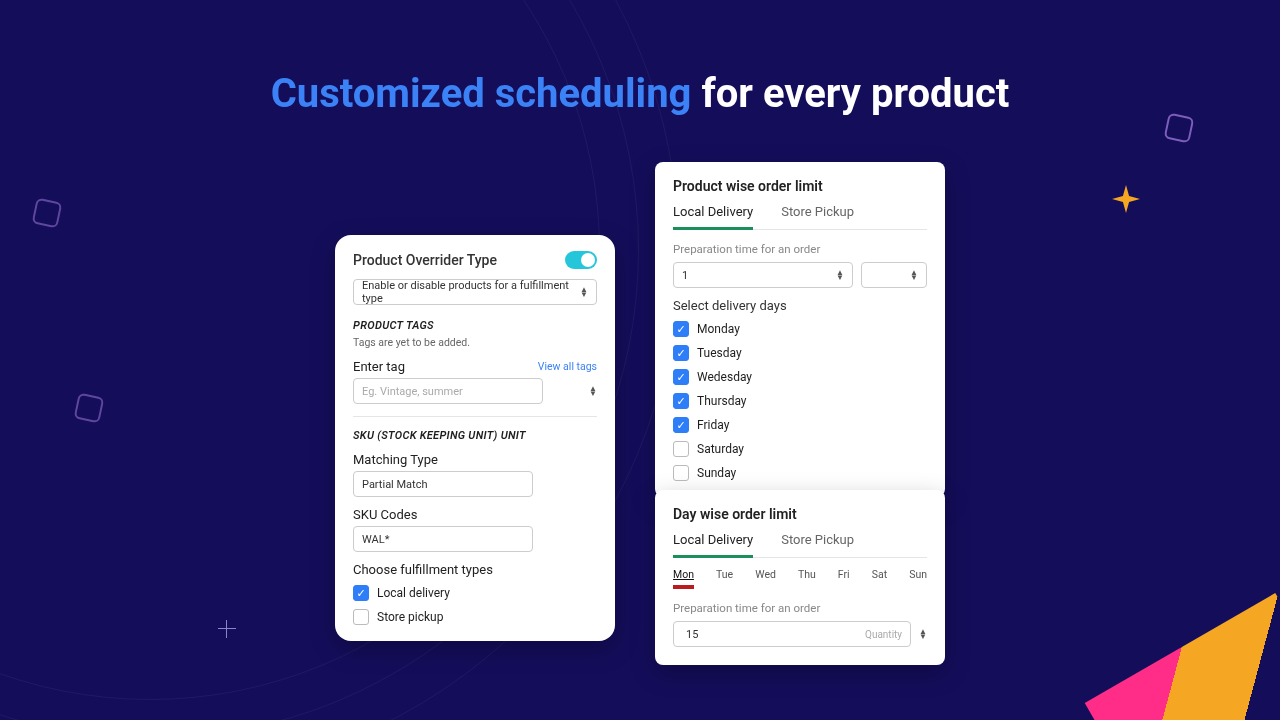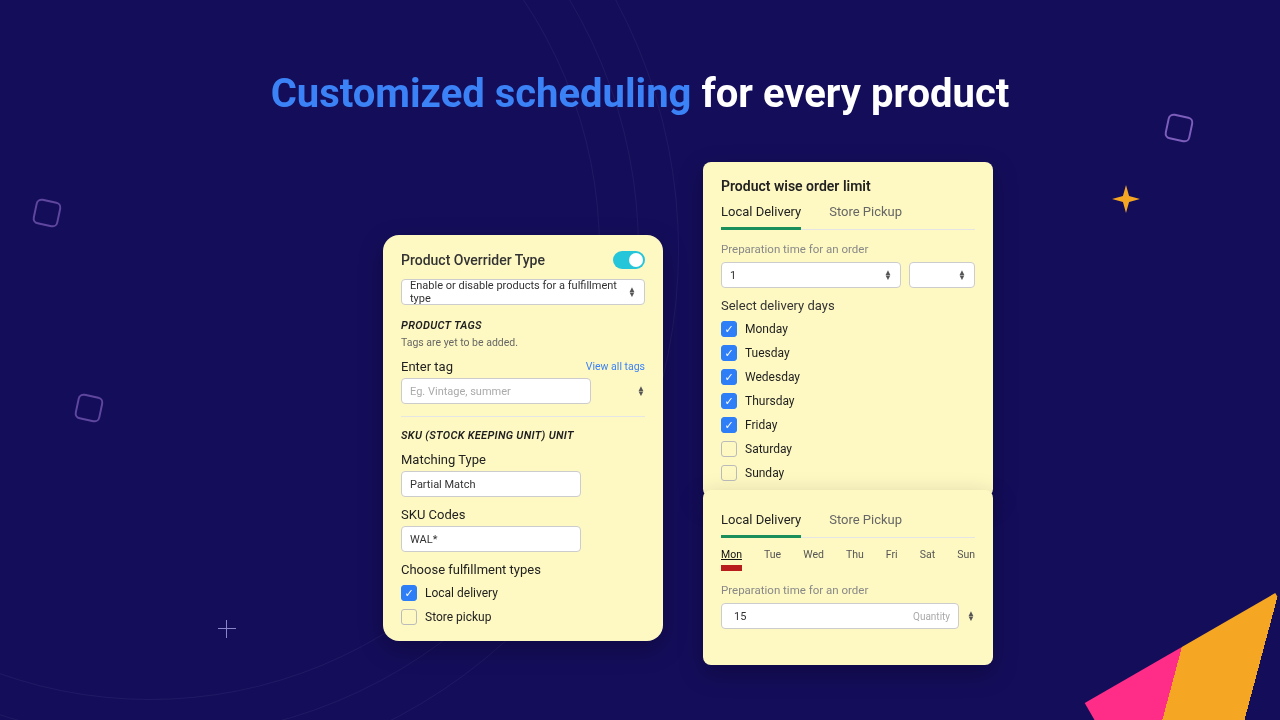--- a/index.html
+++ b/index.html
@@ -35,26 +35,25 @@
   left: 0;
   right: 0;
   text-align: center;
   font-size: 40px;
   font-weight: 700;
   color: #fff;
 }
 .headline .accent { color: #3b82f6; }
 .card {
   position: absolute;
-  background: #fef9c3;
+  background: #ffffff;
   border-radius: 8px;
   box-shadow: 0 8px 24px rgba(0,0,0,0.25);
   padding: 16px 18px;
   color: #1e1e1e;
-  margin-left: 48px;
 }
 .card-left { top: 235px; left: 335px; width: 280px; border-radius: 16px; }
 .card-topright { top: 162px; left: 655px; width: 290px; }
 .card-bottomright { top: 490px; left: 655px; width: 290px; height: 175px; }
 .row-flex { display: flex; justify-content: space-between; align-items: center; }
 .card-title { font-size: 14px; font-weight: 500; color: #333; }
 .section-title { font-size: 14px; font-weight: 600; color: #222; margin-bottom: 10px; }
 .toggle {
   width: 32px; height: 18px; background: #26c6da; border-radius: 10px;
   position: relative; cursor: pointer;
@@ -93,21 +92,21 @@
 .checkbox.checked { background: #2e7ef7; border-color: #2e7ef7; }
 .tabs { display: flex; gap: 28px; border-bottom: 1px solid #e5e5e5; margin-top: 6px; }
 .tab { font-size: 13px; color: #666; padding-bottom: 8px; cursor: pointer; }
 .tab.active { color: #222; border-bottom: 3px solid #1a8f5c; margin-bottom: -1px; }
 .muted-label { font-size: 11.5px; color: #888; margin-top: 12px; }
 .two-inputs { display: flex; gap: 8px; margin-top: 6px; }
 .two-inputs .select-box { flex: 1; }
 .two-inputs .select-box.narrow { flex: 0 0 66px; }
 .day-tabs { display: flex; justify-content: space-between; margin-top: 10px; font-size: 10.5px; color: #555; }
 .day-tab { cursor: pointer; padding-bottom: 4px; }
-.day-tab.active { border-bottom: 6px solid #b91c1c; color: #111; text-decoration: underline; }
+.day-tab.active { border-bottom: 4px solid #b91c1c; color: #111; text-decoration: underline; }
 .prep-row { display: flex; gap: 8px; margin-top: 6px; align-items: center; }
 .prep-row .input-box { flex: 1; padding-left: 12px; }
 .prep-row .qty-label { font-size: 10px; color: #aaa; }
 .decor-star {
   position: absolute; top: 185px; right: 140px; width: 28px; height: 28px;
   background: #f5a623; transform: rotate(45deg);
   clip-path: polygon(50% 0%, 61% 39%, 100% 50%, 61% 61%, 50% 100%, 39% 61%, 0% 50%, 39% 39%);
   transform: none;
 }
 .decor-stripe {
@@ -244,20 +243,21 @@
         <span>Saturday</span>
       </div>
       <div class="check-row">
         <span class="checkbox "></span>
         <span>Sunday</span>
       </div>
     </div>
 </div>
 
 <div class="card card-bottomright">
+  <div class="section-title">Day wise order limit</div>
   <div class="tabs">
     <div class="tab active">Local Delivery</div>
     <div class="tab">Store Pickup</div>
   </div>
   <div class="day-tabs" id="day-tabs">
       <div class="day-tab active">Mon</div>
       <div class="day-tab">Tue</div>
       <div class="day-tab">Wed</div>
       <div class="day-tab">Thu</div>
       <div class="day-tab">Fri</div>

